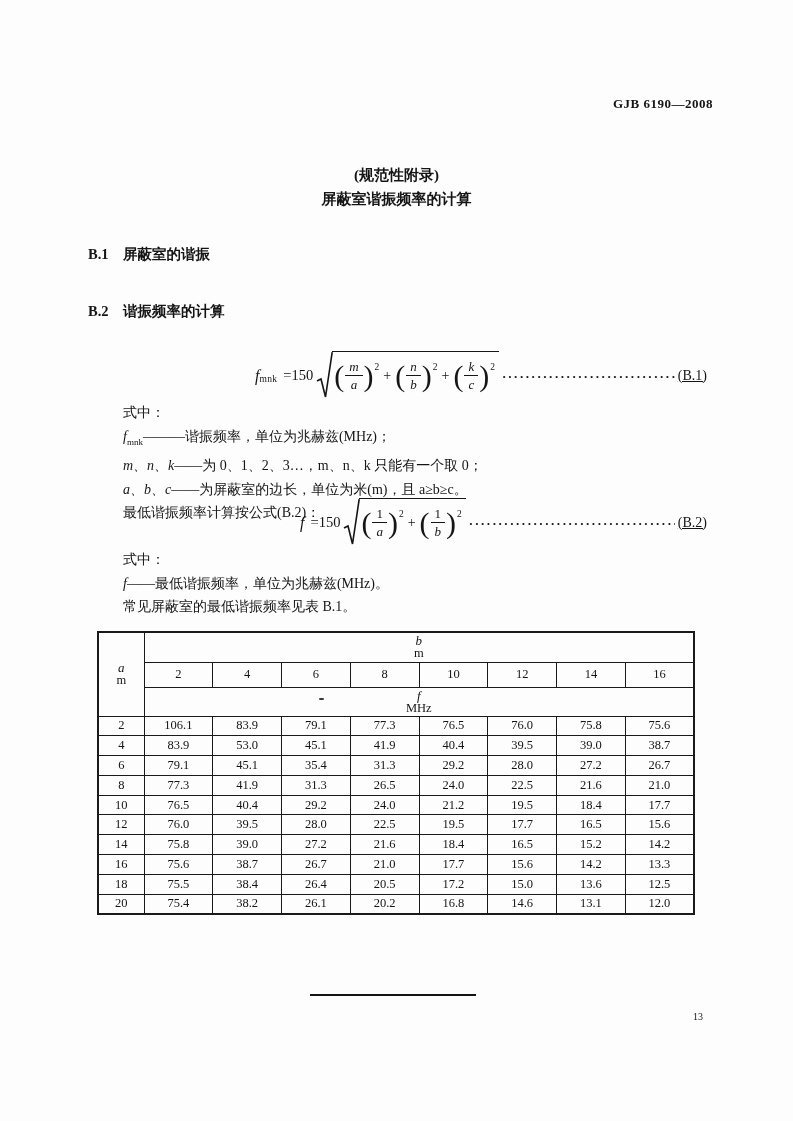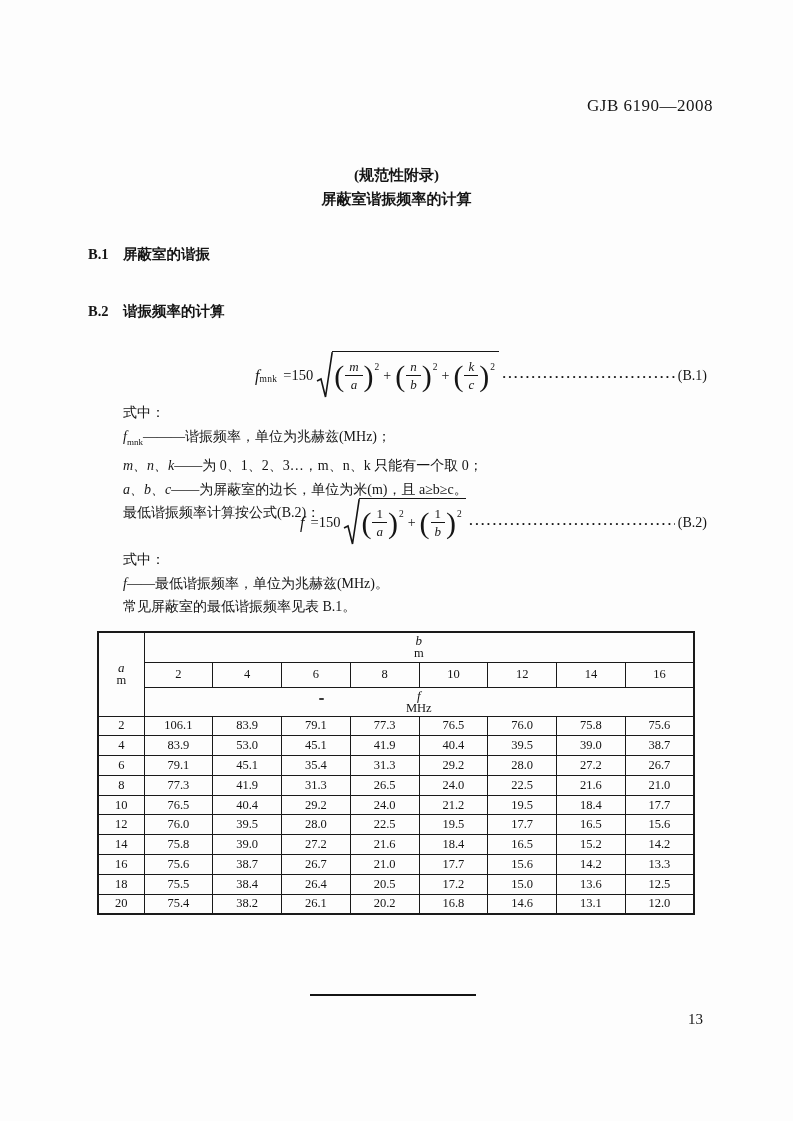--- a/index.html
+++ b/index.html
@@ -8,21 +8,21 @@
     width:793px;height:1121px;
     margin:0 auto;
     background:#fdfdfd;
     color:#151515;
     font-family:"Liberation Serif","DejaVu Serif",serif;
     overflow:hidden;
   }
   
   .doc-header{
     position:absolute;top:96px;right:80px;
-    font-size:17px;font-weight:normal;letter-spacing:.5px;
+    font-size:13px;font-weight:bold;letter-spacing:.5px;
   }
   
   .title-block{
     position:absolute;top:163px;left:0;width:100%;
     text-align:center;font-weight:bold;font-size:15px;line-height:24px;
   }
   
   .sec-heading{
     position:absolute;left:88px;
     font-weight:bold;font-size:14.5px;white-space:nowrap;
@@ -56,21 +56,21 @@
   }
   .frac .num{border-bottom:1.3px solid #151515;padding:0 4px 1px;}
   .frac .den{padding-top:1px;}
   .sq{align-self:flex-start;font-size:9.5px;line-height:1;margin:4px 0 0 1px;font-style:normal;}
   .plus{margin:0 4px;font-size:14px;}
   .leader{
     flex:1;overflow:hidden;white-space:nowrap;
     font-weight:bold;font-size:13px;letter-spacing:1.5px;
     margin:0 3px;transform:translateY(1px);
   }
-  .flabel{font-size:14px;}
+  .flabel{font-size:14px;text-decoration:underline;}
   
   .where{
     position:absolute;left:123px;
     font-size:14px;line-height:23.6px;white-space:nowrap;
   }
   .where .term-var{font-style:italic;}
   .where sub{font-size:9px;font-style:normal;}
   
   .tbl-title{
     position:absolute;top:612px;left:0;width:100%;
@@ -99,21 +99,21 @@
   .artifact-dot{
     position:absolute;top:698px;left:319px;
     width:5px;height:2px;background:#3a3a3a;border-radius:1px;
   }
   .bottom-rule{
     position:absolute;top:994px;left:310px;
     width:166px;height:2px;background:#141414;
   }
   .page-number{
     position:absolute;top:1011px;right:90px;
-    font-size:15px;
+    font-size:10px;
   }
 </style>
 </head>
 <body>
 
 <div class="page">
 
   <div class="doc-header">GJB 6190—2008</div>
 
   <div class="title-block">

